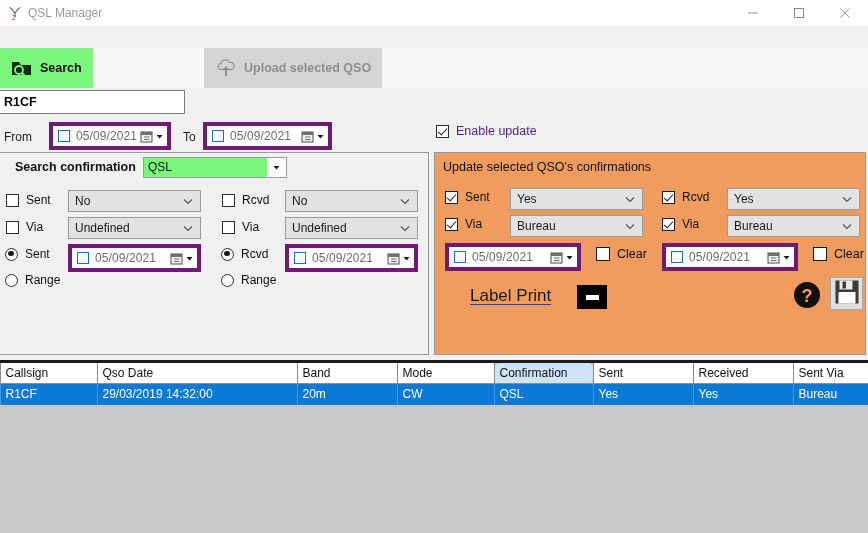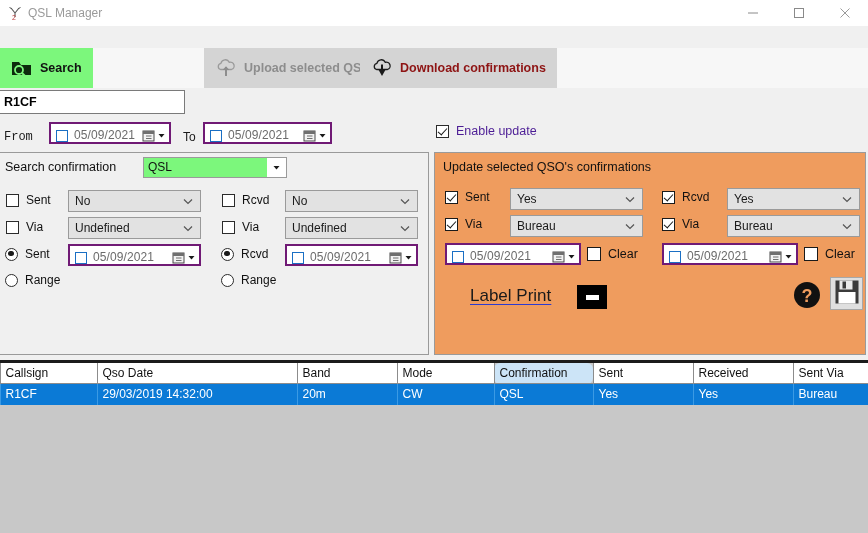--- a/index.html
+++ b/index.html
@@ -38,41 +38,41 @@
   .tb-ico{display:inline-block;width:22px;height:22px;flex:0 0 22px;position:relative;}
 
   
   .callsign{position:absolute;left:-1px;top:90px;width:186px;height:24px;
             border:1px solid #7a7a7a;background:#ffffff;box-sizing:border-box;
             font-family:"Liberation Sans", sans-serif;font-size:12.5px;font-weight:bold;
             color:#000;padding:0 4px;outline:none;}
 
   
   .lbl{position:absolute;font-size:12px;color:#1a1a1a;}
-  .lbl-from{left:4px;top:130px;font-family:Liberation Mono, monospace;}
+  .lbl-from{left:4px;top:130px;}
   .lbl-to{left:183px;top:130px;}
 
-  .dtp{position:absolute;height:22px;border:2px solid #701a75;background:#fff;
-       box-sizing:border-box;display:flex;align-items:flex-end;}
+  .dtp{position:absolute;height:28px;border:4px solid #701a75;background:#fff;
+       box-sizing:border-box;display:flex;align-items:center;}
   .dtp .cb{width:12px;height:12px;border:1.6px solid #1a6fc4;background:#fff;
            margin-left:5px;flex:0 0 12px;box-sizing:border-box;}
   .dtp .dtx{margin-left:6px;font-size:12px;color:#6b6b6b;letter-spacing:.1px;}
   .dtp .cal{margin-left:auto;margin-right:3px;display:flex;align-items:center;gap:2px;}
   .dtp-from{left:49px;top:122px;width:122px;}
   .dtp-to{left:203px;top:122px;width:129px;}
 
   
   .enable-up{position:absolute;left:436px;top:124px;display:flex;align-items:center;gap:7px;}
   .enable-up .txt{font-size:12.5px;color:#4c1d95;}
 
   
   .search-panel{position:absolute;left:-1px;top:152px;width:430px;height:203px;
                 border:1px solid #9a9a9a;background:#f0f0f0;box-sizing:border-box;}
   .sp-head{position:absolute;left:0;top:0;width:428px;height:30px;background:#f0f0f0;}
-  .sp-title{position:absolute;left:5px;top:7px;font-size:12.5px;font-weight:normal;color:#111;}
+  .sp-title{position:absolute;left:15px;top:7px;font-size:12.5px;font-weight:bold;color:#111;}
   .sp-combo{position:absolute;left:143px;top:4px;width:125px;height:21px;
             background:#7cf77c;border:1px solid #9a9a9a;box-sizing:border-box;
             font-size:12px;color:#111;padding-left:4px;line-height:19px;}
   .sp-combo-btn{position:absolute;left:267px;top:4px;width:20px;height:21px;background:#fff;
                 border:1px solid #9a9a9a;border-left:none;box-sizing:border-box;
                 display:flex;align-items:center;justify-content:center;}
   .row{position:absolute;display:flex;align-items:center;}
   .cb-sq{width:13px;height:13px;border:1.4px solid #2b2b2b;background:#fff;
          box-sizing:border-box;flex:0 0 13px;position:relative;}
   .cb-sq.checked::after{content:"";position:absolute;left:3px;top:0px;width:4px;height:8px;
@@ -86,21 +86,21 @@
   .sel{position:absolute;height:22px;background:#e2e2e2;border:1px solid #9a9a9a;
        box-sizing:border-box;display:flex;align-items:center;font-size:12px;color:#1a1a1a;
        padding-left:6px;}
   .sel .chev{margin-left:auto;margin-right:7px;}
 
   
   .upd-panel{position:absolute;left:434px;top:152px;width:432px;height:203px;
              border:1px solid #9a9a9a;background:#ef9c5e;box-sizing:border-box;text-decoration:underline;}
   .upd-title{position:absolute;left:8px;top:7px;font-size:12.5px;color:#111;}
   .upd-panel .cb-sq{border-color:#1a1a1a;}
-  .clear-row{position:absolute;display:flex;align-items:center;}
+  .clear-row{position:absolute;display:flex;align-items:center;margin-left:9px;}
   .clear-row .cb-sq{width:14px;height:14px;flex:0 0 14px;}
   .clear-row .rlbl{font-size:12.5px;}
 
   .labelprint{position:absolute;left:470px;top:286px;font-size:17px;color:#1a1a1a;
               text-decoration:underline;text-decoration-color:#2b3ad1;
               text-underline-offset:3px;cursor:pointer;}
   .lp-btn{position:absolute;left:577px;top:285px;width:30px;height:24px;background:#000;
           display:flex;align-items:center;justify-content:center;cursor:default;}
   .lp-btn .dash{width:13px;height:5px;background:#fff;}
   .help-ico{position:absolute;left:793px;top:281px;width:28px;height:28px;cursor:default;}
@@ -176,30 +176,20 @@
       <span class="tb-ico">
         <svg width="22" height="22" viewBox="0 0 22 22">
           <path d="M5.5 12.5 a3.2 3.2 0 0 1 .4 -6.2 a4.4 4.4 0 0 1 8.3 -1 a3.6 3.6 0 0 1 2.3 7.2 Z" fill="none" stroke="#9a9a9a" stroke-width="1.3"></path>
           <line x1="11" y1="19" x2="11" y2="10" stroke="#8d8d8d" stroke-width="2"></line>
           <path d="M7.6 13 L11 9.3 L14.4 13 Z" fill="#8d8d8d"></path>
         </svg>
       </span>
       <span>Upload selected QSO</span>
     </div>
 
-    <div class="tb-btn tb-download">
-      <span class="tb-ico">
-        <svg width="22" height="22" viewBox="0 0 22 22">
-          <path d="M5.5 12.5 a3.2 3.2 0 0 1 .4 -6.2 a4.4 4.4 0 0 1 8.3 -1 a3.6 3.6 0 0 1 2.3 7.2 Z" fill="none" stroke="#1a1a1a" stroke-width="1.3"></path>
-          <line x1="11" y1="7.5" x2="11" y2="16" stroke="#1a1a1a" stroke-width="2"></line>
-          <path d="M7.6 13 L11 19 L14.4 13 Z" fill="#1a1a1a"></path>
-        </svg>
-      </span>
-      <span>Download confirmations</span>
-    </div>
   </div>
 
   <input class="callsign" type="text" value="R1CF" style="">
 
   <span class="lbl lbl-from">From</span>
   <div class="dtp dtp-from">
     <span class="cb"></span>
     <span class="dtx">05/09/2021</span>
     <span class="cal">
       <svg width="13" height="13" viewBox="0 0 13 13">

